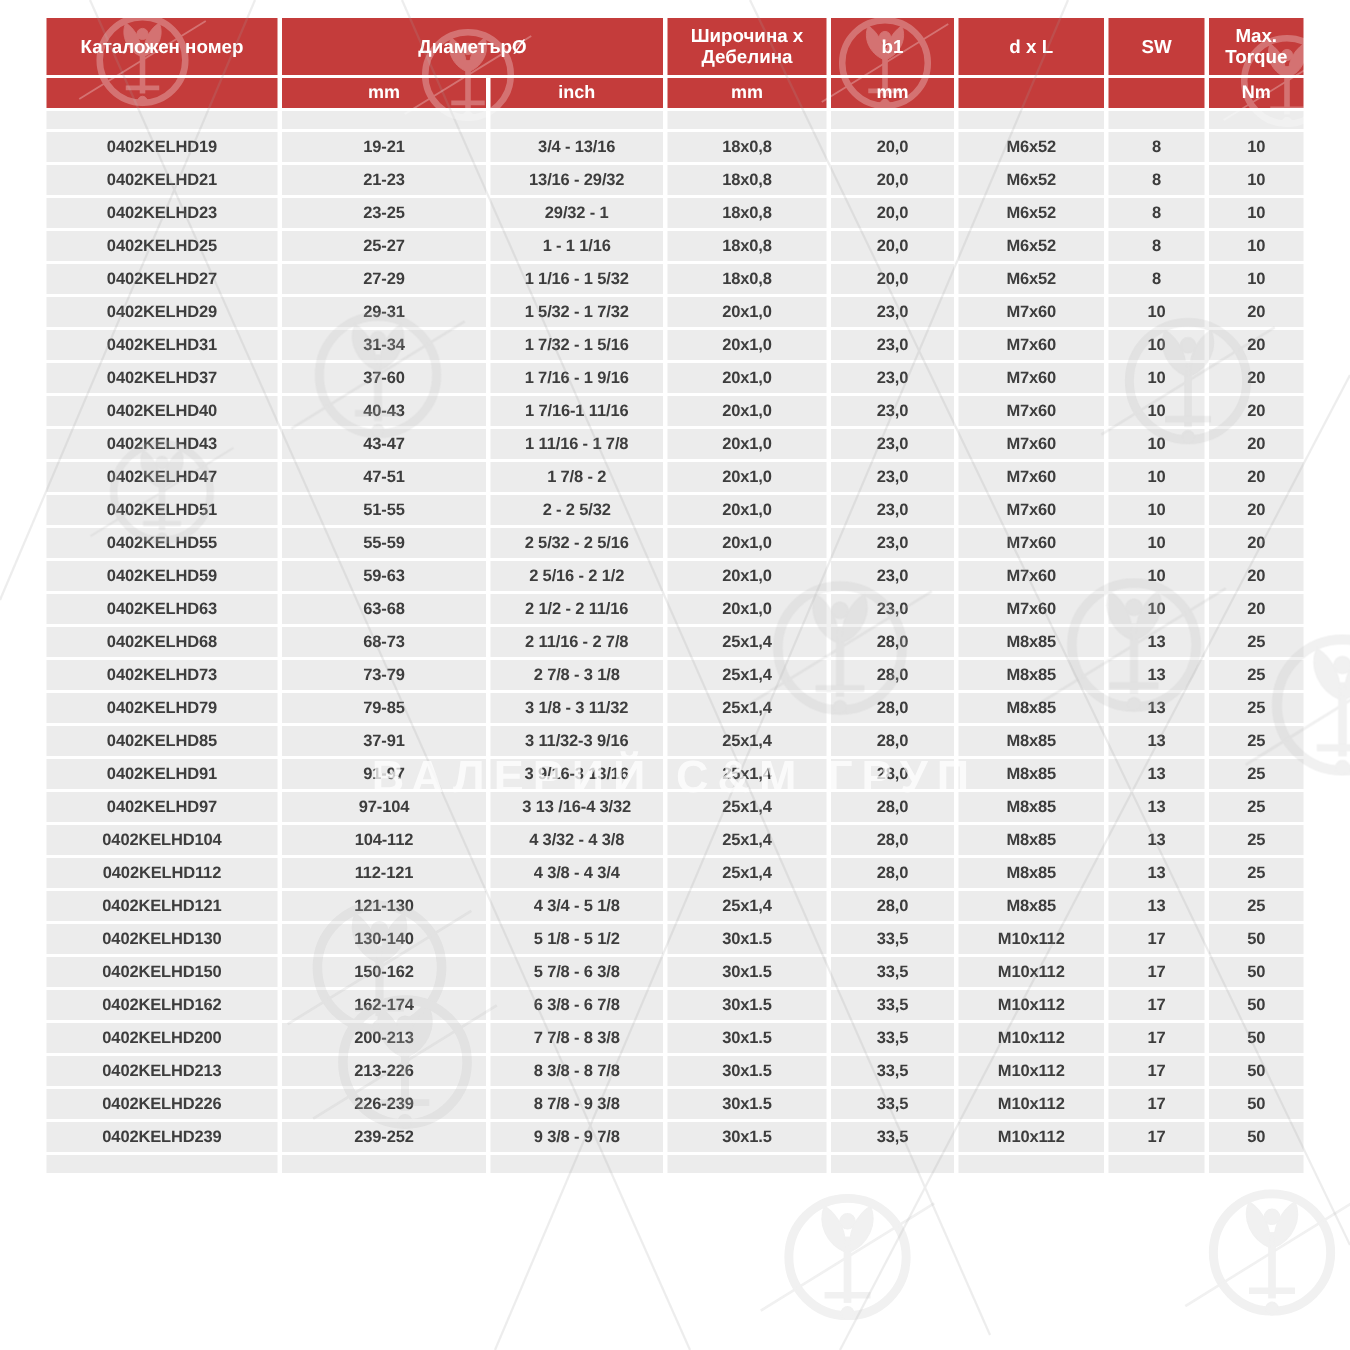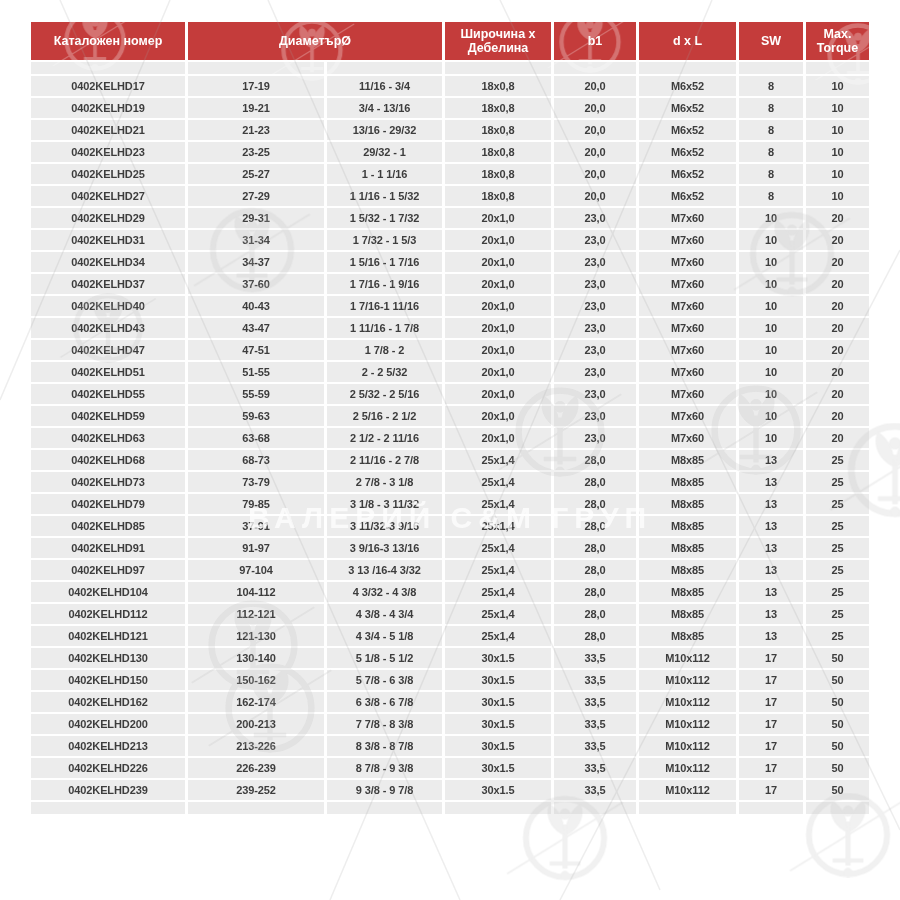--- a/index.html
+++ b/index.html
@@ -3,21 +3,21 @@
 <meta charset="utf-8">
 <style>
   html,body{margin:0;padding:0;}
   body{
     width:900px;height:900px;overflow:hidden;position:relative;
     background:#ffffff;
     font-family:"Liberation Sans","DejaVu Sans",sans-serif;
   }
   .page{position:absolute;inset:0;}
   table.spec{
-    width:844px;margin:20px auto 0 auto;
+    width:844px;margin:10px auto 0 auto;
     border-collapse:separate;border-spacing:3px 2px;
     table-layout:fixed;
   }
   th,td{
     text-align:center;vertical-align:middle;
     padding:0 2px;overflow:hidden;white-space:nowrap;
   }
   th{
     background:#c43c3b;color:#ffffff;
     font-weight:bold;font-size:12.5px;line-height:1.15;
@@ -54,42 +54,42 @@
     <thead>
       <tr class="hdr-main">
         <th>Каталожен номер</th>
         <th colspan="2">ДиаметърØ</th>
         <th>Широчина х Дебелина</th>
         <th>b1</th>
         <th>d x L</th>
         <th>SW</th>
         <th>Max. Torque</th>
       </tr>
+      <tr class="hdr-units">
+        <th></th>
+        <th>mm</th>
+        <th>inch</th>
+        <th>mm</th>
+        <th>mm</th>
+        <th></th>
+        <th></th>
+        <th>Nm</th>
+      </tr>
     </thead>
     <tbody id="tbody">
       <tr class="spacer">
         <td></td>
           <td></td>
           <td></td>
           <td></td>
         <td></td>
           <td></td>
           <td></td>
           <td></td>
       </tr>
-    <tr>
-          <td>0402KELHD17</td>
-          <td>17-19</td>
-          <td>11/16 - 3/4</td>
-          <td>18x0,8</td>
-          <td>20,0</td>
-          <td>M6x52</td>
-          <td>8</td>
-          <td>10</td>
-        </tr>
         <tr>
           <td>0402KELHD19</td>
           <td>19-21</td>
           <td>3/4 - 13/16</td>
           <td>18x0,8</td>
           <td>20,0</td>
           <td>M6x52</td>
           <td>8</td>
           <td>10</td>
         </tr>
@@ -139,31 +139,21 @@
           <td>1 5/32 - 1 7/32</td>
           <td>20x1,0</td>
           <td>23,0</td>
           <td>M7x60</td>
           <td>10</td>
           <td>20</td>
         </tr>
         <tr>
           <td>0402KELHD31</td>
           <td>31-34</td>
-          <td>1 7/32 - 1 5/3</td>
-          <td>20x1,0</td>
-          <td>23,0</td>
-          <td>M7x60</td>
-          <td>10</td>
-          <td>20</td>
-        </tr>
-        <tr>
-          <td>0402KELHD34</td>
-          <td>34-37</td>
-          <td>1 5/16 - 1 7/16</td>
+          <td>1 7/32 - 1 5/16</td>
           <td>20x1,0</td>
           <td>23,0</td>
           <td>M7x60</td>
           <td>10</td>
           <td>20</td>
         </tr>
         <tr>
           <td>0402KELHD37</td>
           <td>37-60</td>
           <td>1 7/16 - 1 9/16</td>

